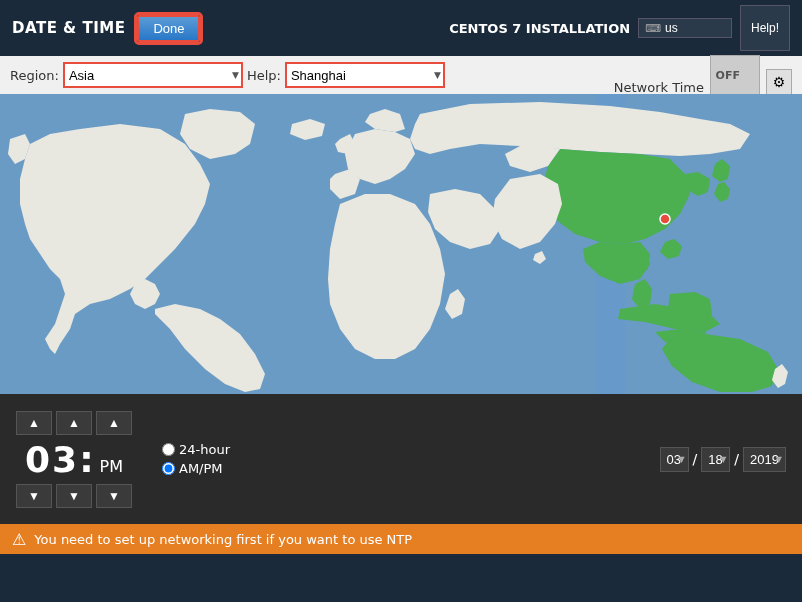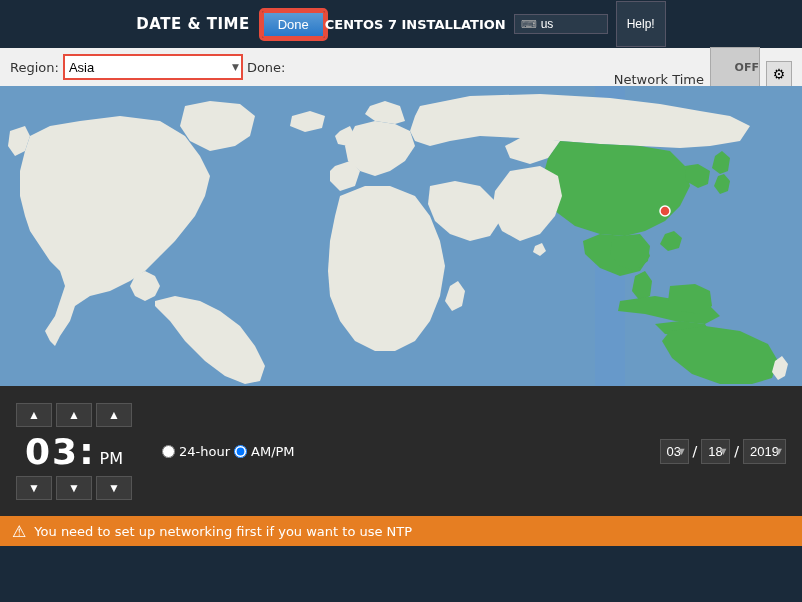--- a/index.html
+++ b/index.html
@@ -2,24 +2,24 @@
 <html><head>
   <meta charset="utf-8">
   <style>
     * { box-sizing: border-box; margin: 0; padding: 0; }
     body { width: 802px; height: 602px; background: #1a2a3a; font-family: 'DejaVu Sans', Arial, sans-serif; overflow: hidden; }
 
     
     .header {
       display: flex;
       align-items: center;
-      justify-content: center;
+      justify-content: space-between;
       background: #1a2a3a;
       padding: 8px 12px;
-      height: 48px;
+      height: 56px;
     }
     .header-left { display: flex; align-items: center; gap: 12px; }
     .header-title { color: white; font-size: 15px; font-weight: bold; letter-spacing: 0.5px; }
     .done-button {
       background: linear-gradient(to bottom, #5b9bd5, #2878c8);
       color: white;
       border: 2px solid #e74c3c;
       padding: 4px 14px;
       font-size: 13px;
       cursor: pointer;
@@ -100,21 +100,21 @@
     }
     .network-time-label { font-size: 13px; color: #333; }
     .toggle-switch {
       width: 50px;
       height: 40px;
       background: #ccc;
       border: 1px solid #aaa;
       display: flex;
       align-items: center;
       justify-content: flex-end;
-      padding-right: 0;
+      padding-right: 19px;
       cursor: pointer;
       font-size: 10px;
       color: #555;
       font-weight: bold;
     }
     .toggle-off-label {
       font-size: 11px;
       font-weight: bold;
       color: #555;
       margin-left: 2px;
@@ -181,21 +181,21 @@
     .time-ampm {
       color: white;
       font-size: 14px;
       margin-left: 4px;
       align-self: flex-end;
       margin-bottom: 4px;
     }
 
     .ampm-section {
       display: flex;
-      flex-direction: row;
+      flex-direction: column;
       gap: 4px;
       margin-left: 10px;
     }
     .radio-label {
       color: white;
       font-size: 13px;
       display: flex;
       align-items: center;
       gap: 4px;
       cursor: pointer;
@@ -273,21 +273,34 @@
       <option>America</option>
       <option>Antarctica</option>
       <option>Arctic</option>
       <option>Atlantic</option>
       <option>Australia</option>
       <option>Europe</option>
       <option>Indian</option>
       <option>Pacific</option>
     </select>
   </div>
-  <label>Done:</label>
+  <label>Help:</label>
+  <div class="select-wrapper">
+    <select class="city-select">
+      <option>Shanghai</option>
+      <option>Beijing</option>
+      <option>Hong Kong</option>
+      <option>Tokyo</option>
+      <option>Seoul</option>
+      <option>Singapore</option>
+      <option>Taipei</option>
+      <option>Kolkata</option>
+      <option>Dubai</option>
+    </select>
+  </div>
   <div class="network-time-section">
     <span class="network-time-label">Network Time</span>
     <div class="toggle-switch">
       <span class="toggle-off-label">OFF</span>
     </div>
     <div class="gear-button">
       <span>⚙</span>
     </div>
   </div>
 </div>

